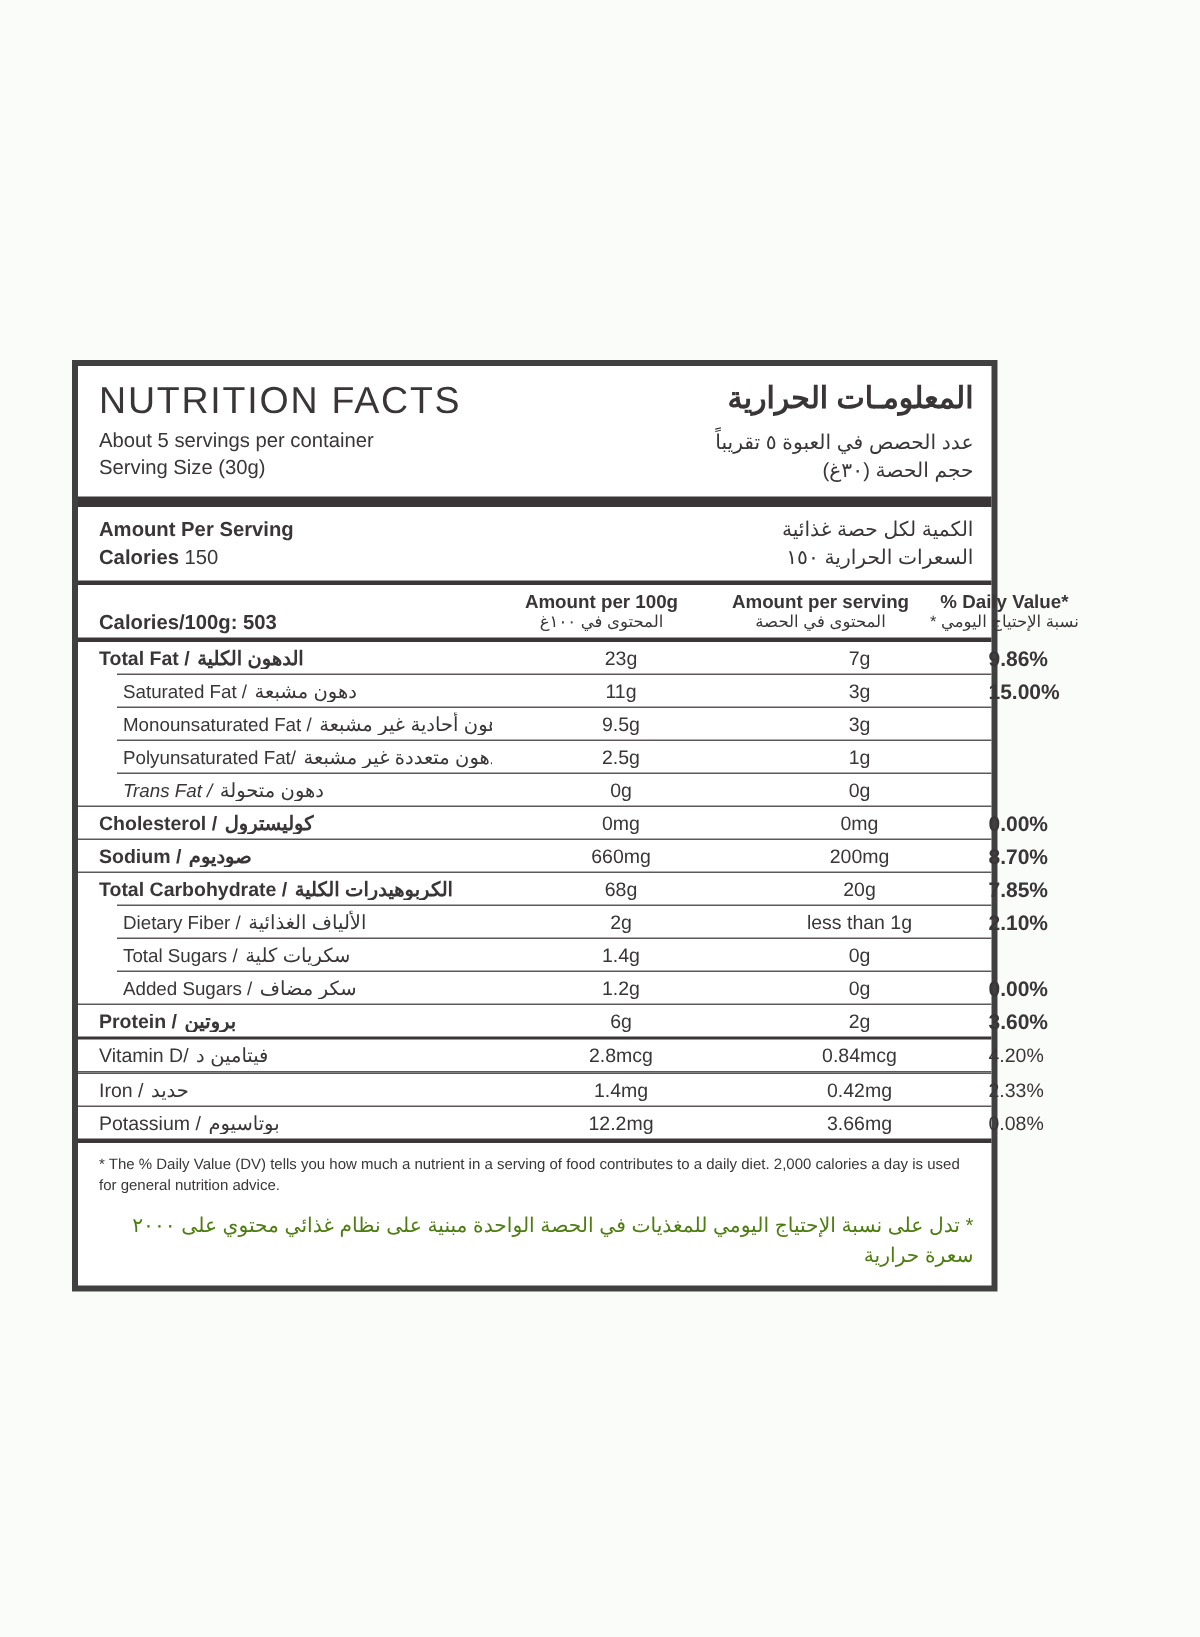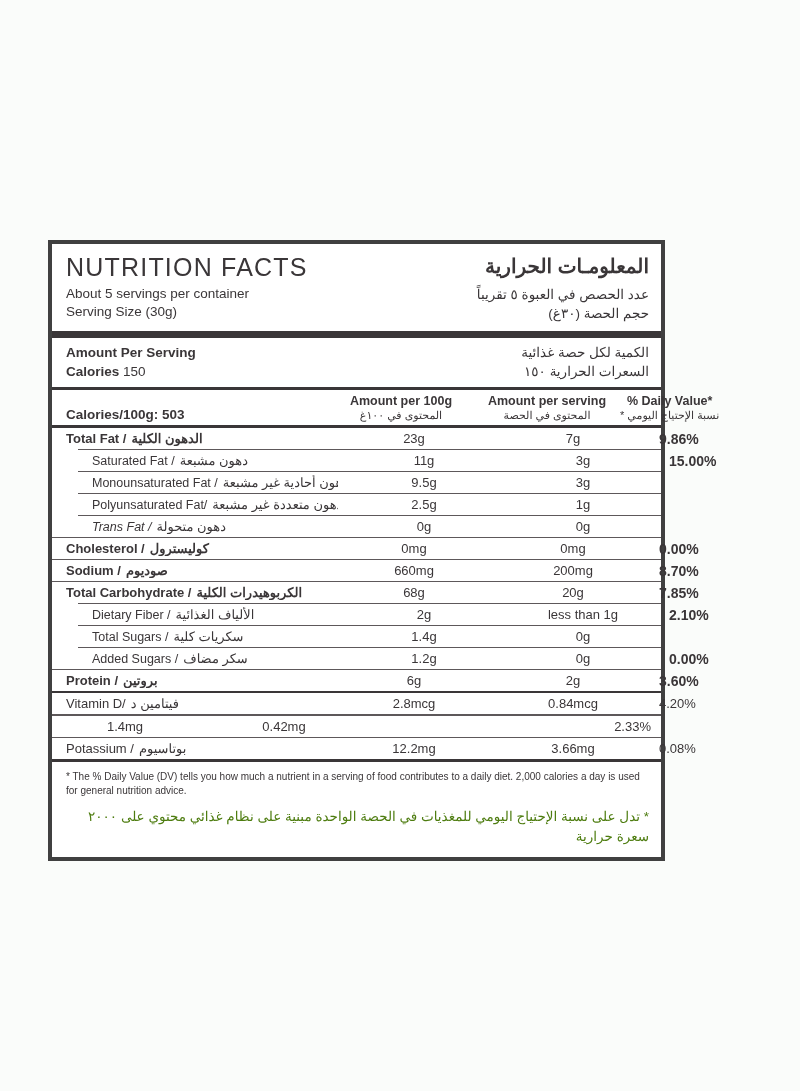--- a/index.html
+++ b/index.html
@@ -150,34 +150,34 @@
     font-size: 13px;
     color: #3a3638;
     white-space: nowrap;
     overflow: hidden;
     display: flex;
     align-items: baseline;
     gap: 5px;
   }
   .n-name .ar { direction: rtl; unicode-bidi: isolate; text-align: right; }
   .nrow.major .n-name { font-weight: bold; }
-  .nrow.indent1 .n-name { padding-left: 30px; margin-left: 10px; }
+  .nrow.indent1 .n-name { padding-left: 30px; }
   .nrow.indent1 .n-name .en { font-size: 12.5px; }
   .nrow.italic .n-name .en { font-style: italic; }
 
   .n-val {
     flex: 0 0 146px;
     text-align: center;
     font-size: 13px;
     color: #3a3638;
     white-space: nowrap;
   }
   .n-dv {
     flex: 1 1 auto;
-    text-align: right;
+    text-align: left;
     padding-right: 10px;
     font-size: 13px;
     color: #3a3638;
     white-space: nowrap;
   }
   .nrow.major .n-dv { font-weight: bold; font-size: 14px; }
   .nrow.indent1.dvbold .n-dv { font-weight: bold; font-size: 14px; }
 
   .sep-full { height: 1px; background: #5d585a; }
   .sep-inset { height: 1px; background: #5d585a; margin-left: 26px; }
@@ -383,20 +383,24 @@
             <span class="en">Vitamin D/</span>
             <span class="ar">فيتامين د</span>
           </div>
           <div class="n-val">2.8mcg</div>
           <div class="n-val">0.84mcg</div>
           <div class="n-dv">4.20%</div>
         </div>
         <div class="sep-full"></div>
         <div class="sep-full"></div>
         <div class="nrow">
+          <div class="n-name">
+            <span class="en">Iron /</span>
+            <span class="ar">حديد</span>
+          </div>
           <div class="n-val">1.4mg</div>
           <div class="n-val">0.42mg</div>
           <div class="n-dv">2.33%</div>
         </div>
         <div class="sep-full"></div>
         <div class="nrow">
           <div class="n-name">
             <span class="en">Potassium /</span>
             <span class="ar">بوتاسيوم</span>
           </div>

